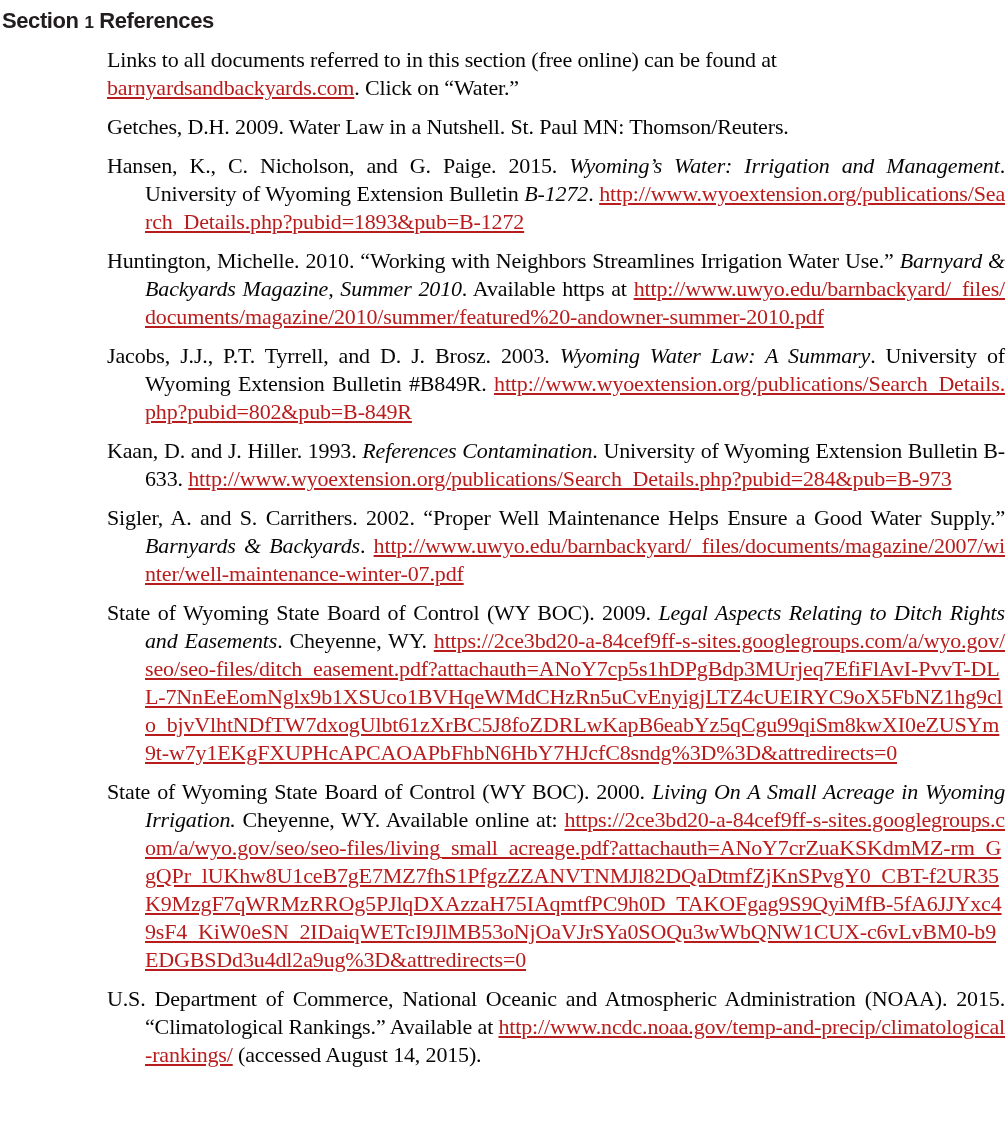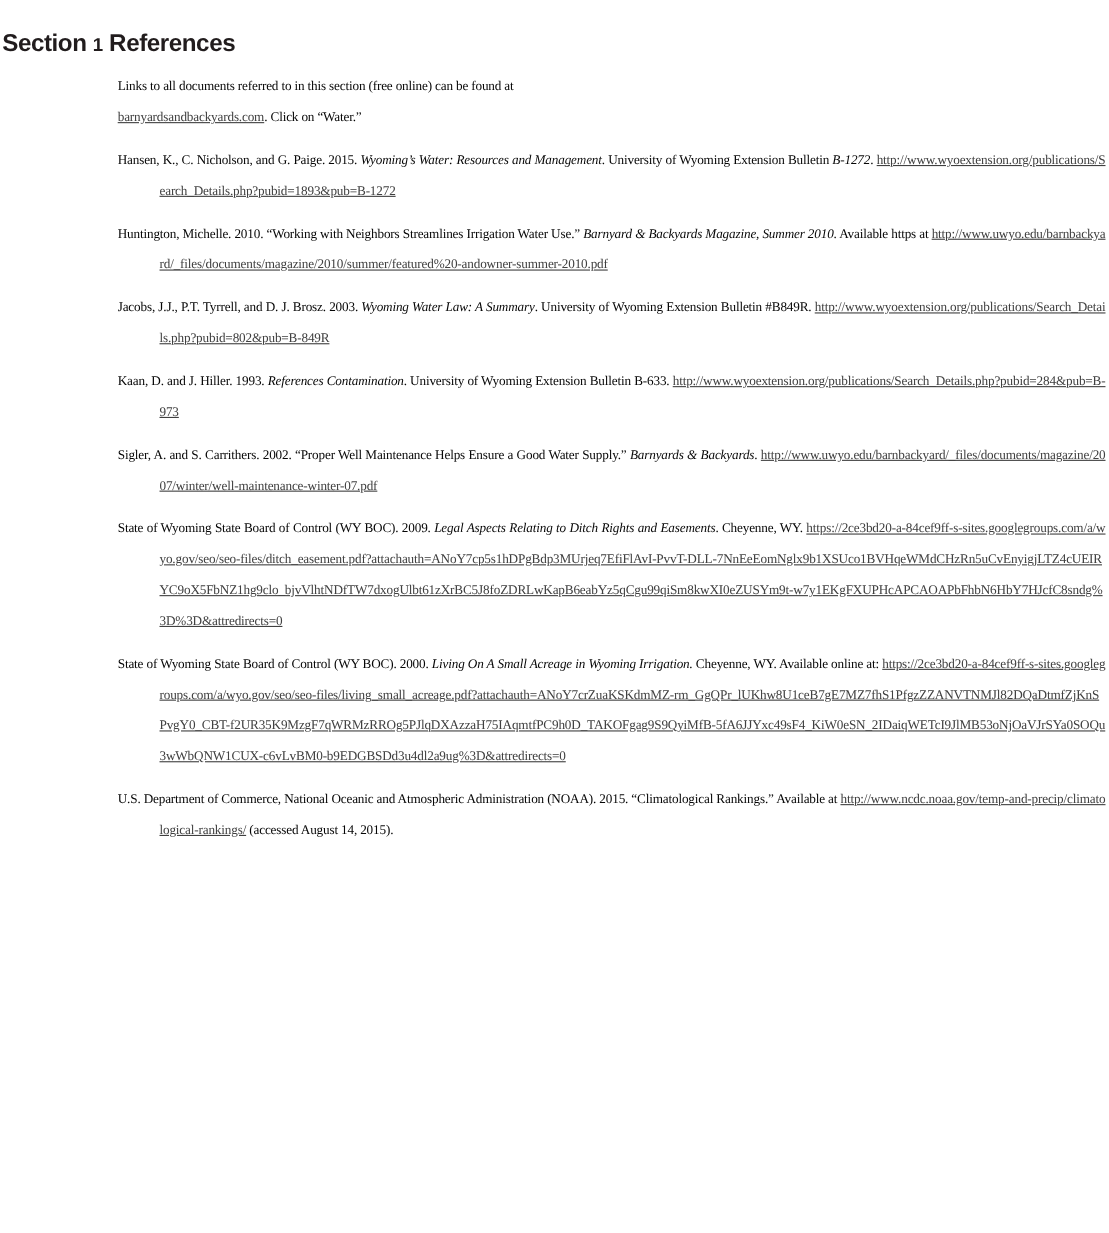--- a/index.html
+++ b/index.html
@@ -8,69 +8,70 @@
     background: #ffffff;
   }
   body {
     width: 1008px;
     height: 1121px;
     overflow: hidden;
     font-family: "Liberation Serif", serif;
     color: #060606;
   }
   .page {
-    padding-top: 23px;
+    padding-top: 5px;
   }
   h1.section-title {
     font-family: "Liberation Sans", sans-serif;
     font-weight: 700;
     font-size: 22px;
     letter-spacing: -0.4px;
     color: #211c1d;
     margin: 3px 0 10px 2px;
     line-height: 26px;
   }
   h1.section-title .section-num {
     font-size: 17px;
   }
   .refs {
     margin: 0 3px 0 107px;
   }
   p.ref {
     margin: 0 0 11px 0;
-    font-size: 12px;
+    font-size: 22px;
     line-height: 28px;
     letter-spacing: -0.15px;
     text-align: justify;
     padding-left: 38px;
     text-indent: -38px;
   }
   p.ref.no-hang {
     padding-left: 0;
     text-indent: 0;
     text-align: left;
   }
   .italic {
     font-style: italic;
   }
   a.ref-link {
-    color: #404040;
+    color: #b91c1c;
     word-break: break-all;
     cursor: pointer;
   }
 </style>
 </head>
 <body>
 
 <div class="page">
   <h1 class="section-title"><span>Section</span>&nbsp;<span class="section-num">1</span>&nbsp;<span>References</span></h1>
 
   <div class="refs">
       <p class="ref no-hang"><span>Links to all documents referred to in this section (free online) can be found at</span><br><a class="ref-link" href="#">barnyardsandbackyards.com</a><span>. Click on “Water.”</span></p>
-      <p class="ref"><span>Hansen, K., C. Nicholson, and G. Paige. 2015. </span><span class="italic">Wyoming’s Water: Resources and Management</span><span>. University of Wyoming Extension Bulletin </span><span class="italic">B-1272</span><span>. </span><a class="ref-link" href="#">http://www.wyoextension.org/publications/Search_Details.php?pubid=1893&amp;pub=B-1272</a></p>
+      <p class="ref"><span>Getches, D.H. 2009. Water Law in a Nutshell. St. Paul MN: Thomson/Reuters.</span></p>
+      <p class="ref"><span>Hansen, K., C. Nicholson, and G. Paige. 2015. </span><span class="italic">Wyoming’s Water: Irrigation and Management</span><span>. University of Wyoming Extension Bulletin </span><span class="italic">B-1272</span><span>. </span><a class="ref-link" href="#">http://www.wyoextension.org/publications/Search_Details.php?pubid=1893&amp;pub=B-1272</a></p>
       <p class="ref"><span>Huntington, Michelle. 2010. “Working with Neighbors Streamlines Irrigation Water Use.” </span><span class="italic">Barnyard &amp; Backyards Magazine, Summer 2010</span><span>. Available https at </span><a class="ref-link" href="#">http://www.uwyo.edu/barnbackyard/_files/documents/magazine/2010/summer/featured%20-andowner-summer-2010.pdf</a></p>
       <p class="ref"><span>Jacobs, J.J., P.T. Tyrrell, and D. J. Brosz. 2003. </span><span class="italic">Wyoming Water Law: A Summary</span><span>. University of Wyoming Extension Bulletin #B849R. </span><a class="ref-link" href="#">http://www.wyoextension.org/publications/Search_Details.php?pubid=802&amp;pub=B-849R</a></p>
       <p class="ref"><span>Kaan, D. and J. Hiller. 1993. </span><span class="italic">References Contamination</span><span>. University of Wyoming Extension Bulletin B-633. </span><a class="ref-link" href="#">http://www.wyoextension.org/publications/Search_Details.php?pubid=284&amp;pub=B-973</a></p>
       <p class="ref"><span>Sigler, A. and S. Carrithers. 2002. “Proper Well Maintenance Helps Ensure a Good Water Supply.” </span><span class="italic">Barnyards &amp; Backyards</span><span>. </span><a class="ref-link" href="#">http://www.uwyo.edu/barnbackyard/_files/documents/magazine/2007/winter/well-maintenance-winter-07.pdf</a></p>
       <p class="ref"><span>State of Wyoming State Board of Control (WY BOC). 2009. </span><span class="italic">Legal Aspects Relating to Ditch Rights and Easements</span><span>. Cheyenne, WY. </span><a class="ref-link" href="#">https://2ce3bd20-a-84cef9ff-s-sites.googlegroups.com/a/wyo.gov/seo/seo-files/ditch_easement.pdf?attachauth=ANoY7cp5s1hDPgBdp3MUrjeq7EfiFlAvI-PvvT-DLL-7NnEeEomNglx9b1XSUco1BVHqeWMdCHzRn5uCvEnyigjLTZ4cUEIRYC9oX5FbNZ1hg9clo_bjvVlhtNDfTW7dxogUlbt61zXrBC5J8foZDRLwKapB6eabYz5qCgu99qiSm8kwXI0eZUSYm9t-w7y1EKgFXUPHcAPCAOAPbFhbN6HbY7HJcfC8sndg%3D%3D&amp;attredirects=0</a></p>
       <p class="ref"><span>State of Wyoming State Board of Control (WY BOC). 2000. </span><span class="italic">Living On A Small Acreage in Wyoming Irrigation.</span><span> Cheyenne, WY. Available online at: </span><a class="ref-link" href="#">https://2ce3bd20-a-84cef9ff-s-sites.googlegroups.com/a/wyo.gov/seo/seo-files/living_small_acreage.pdf?attachauth=ANoY7crZuaKSKdmMZ-rm_GgQPr_lUKhw8U1ceB7gE7MZ7fhS1PfgzZZANVTNMJl82DQaDtmfZjKnSPvgY0_CBT-f2UR35K9MzgF7qWRMzRROg5PJlqDXAzzaH75IAqmtfPC9h0D_TAKOFgag9S9QyiMfB-5fA6JJYxc49sF4_KiW0eSN_2IDaiqWETcI9JlMB53oNjOaVJrSYa0SOQu3wWbQNW1CUX-c6vLvBM0-b9EDGBSDd3u4dl2a9ug%3D&amp;attredirects=0</a></p>
       <p class="ref"><span>U.S. Department of Commerce, National Oceanic and Atmospheric Administration (NOAA). 2015. “Climatological Rankings.” Available at </span><a class="ref-link" href="#">http://www.ncdc.noaa.gov/temp-and-precip/climatological-rankings/</a><span> (accessed August 14, 2015).</span></p>
     </div>
 </div>
 

